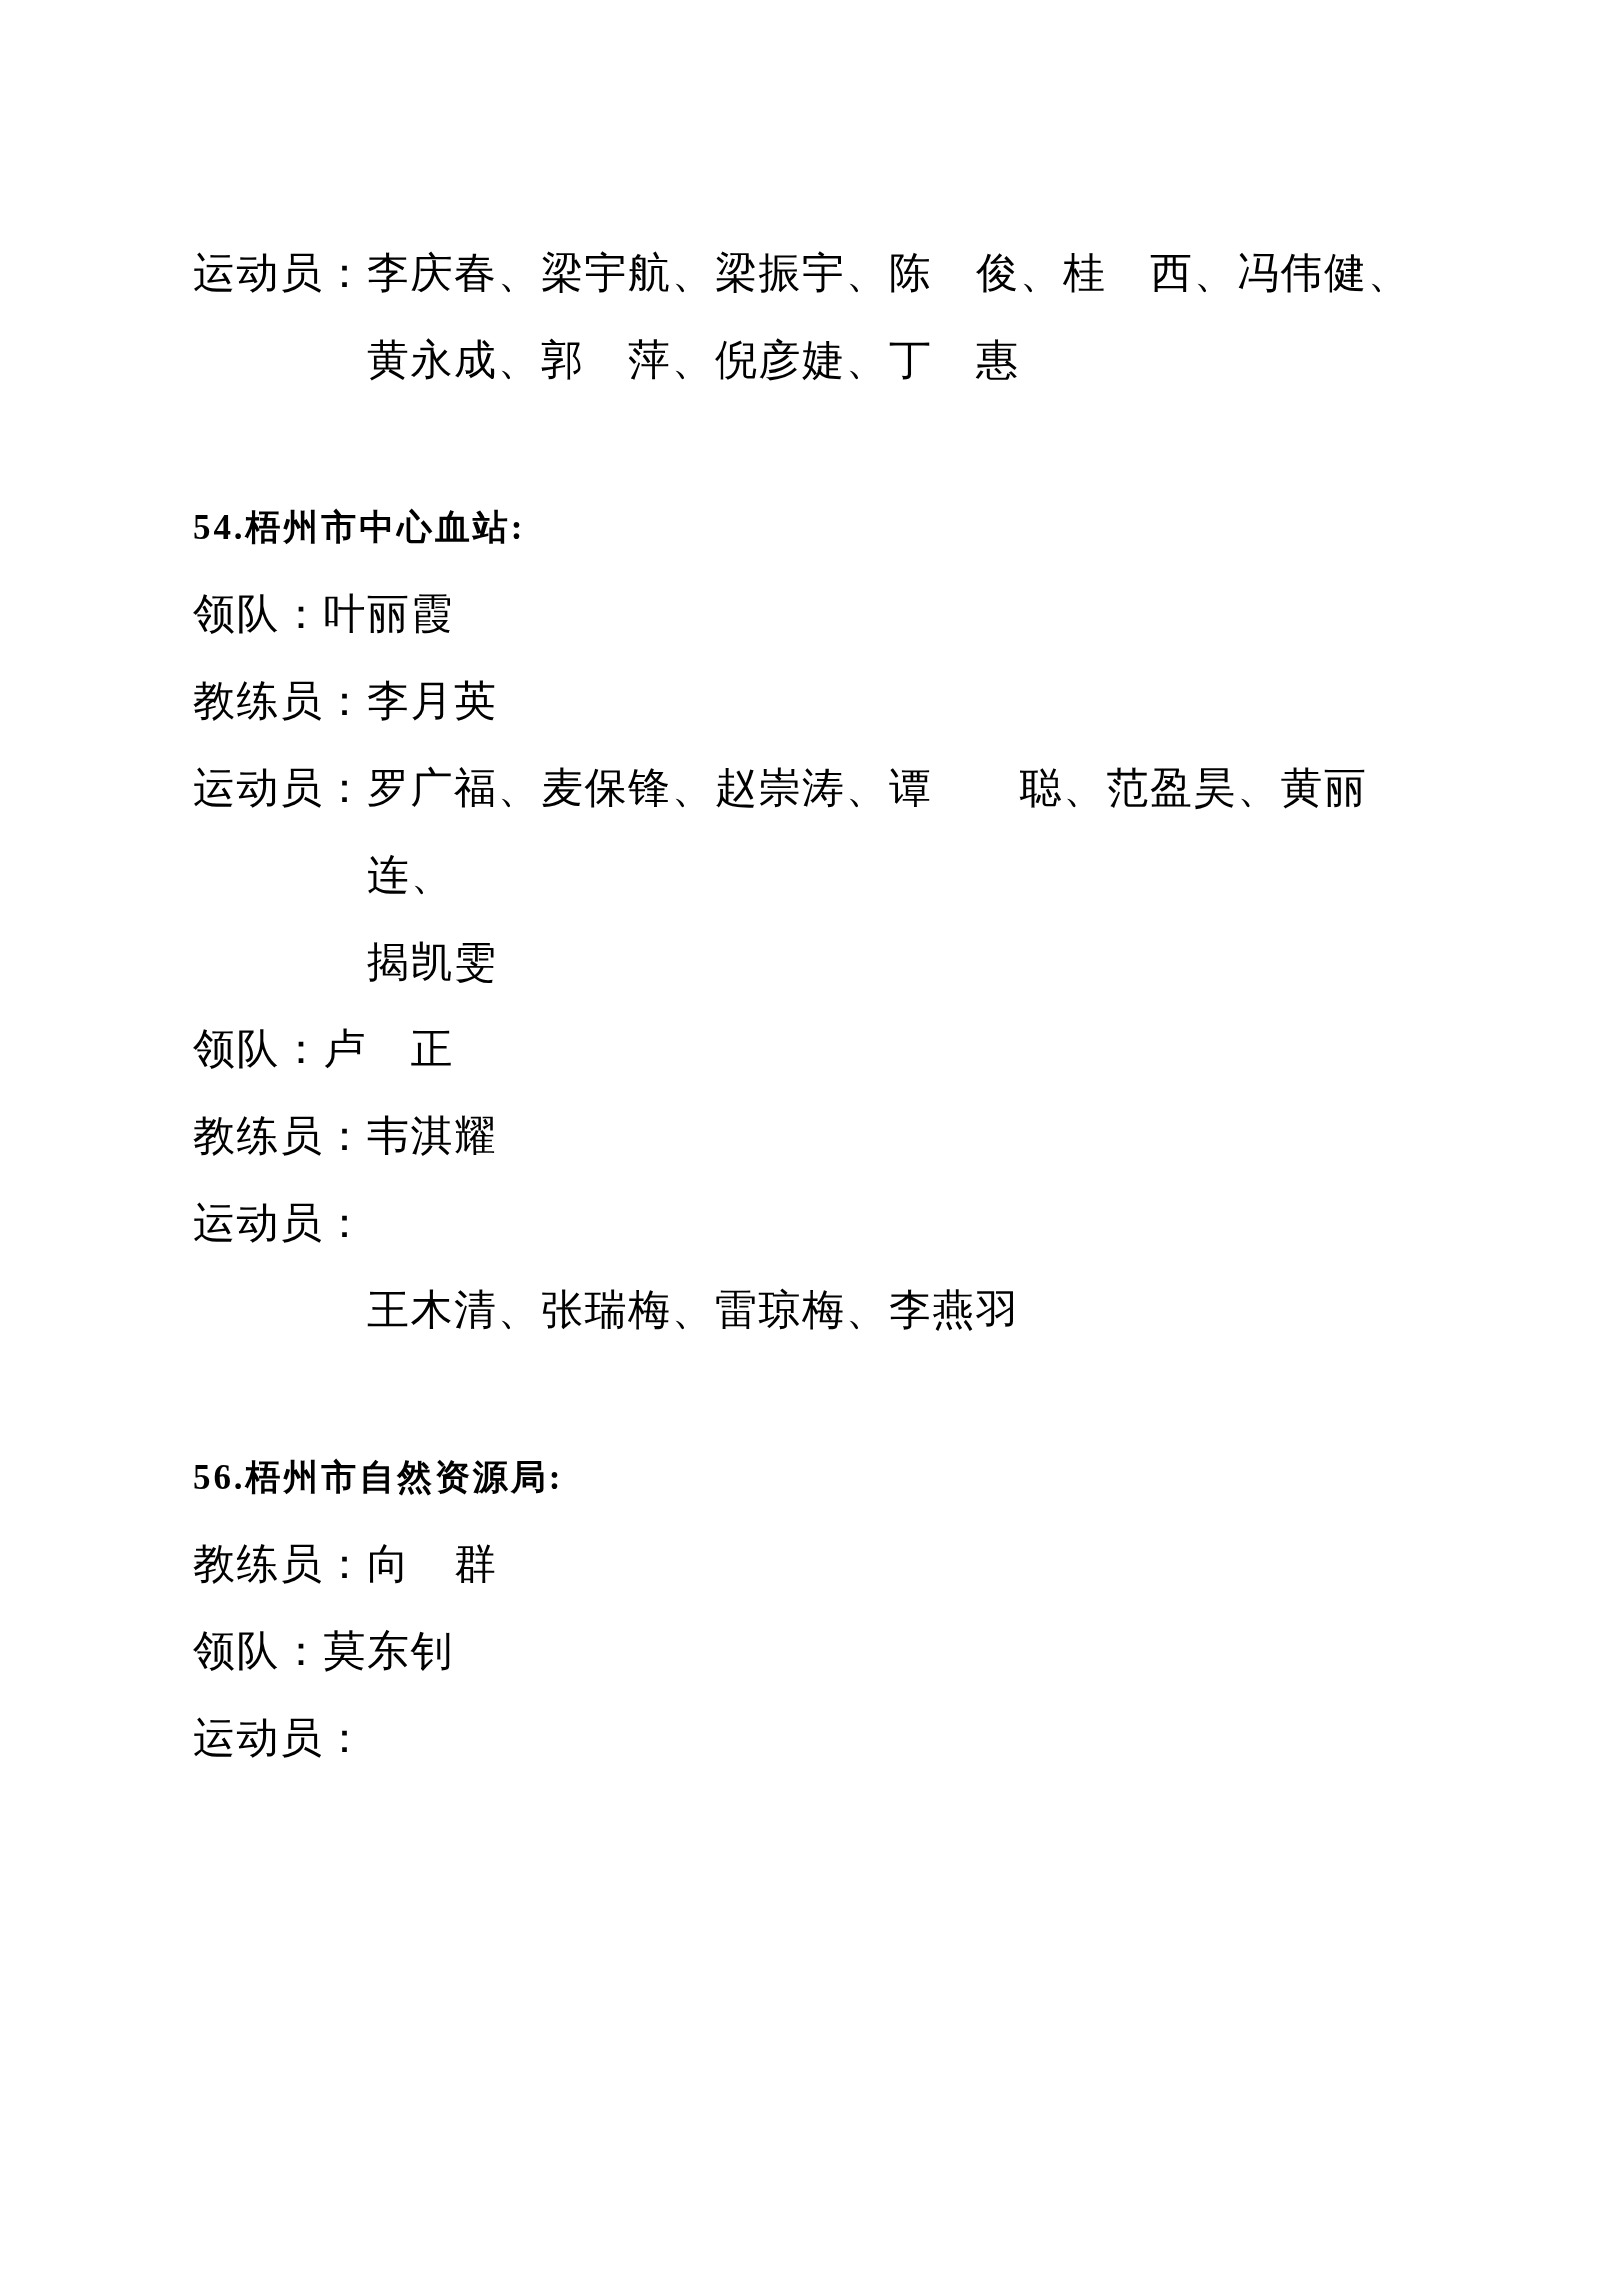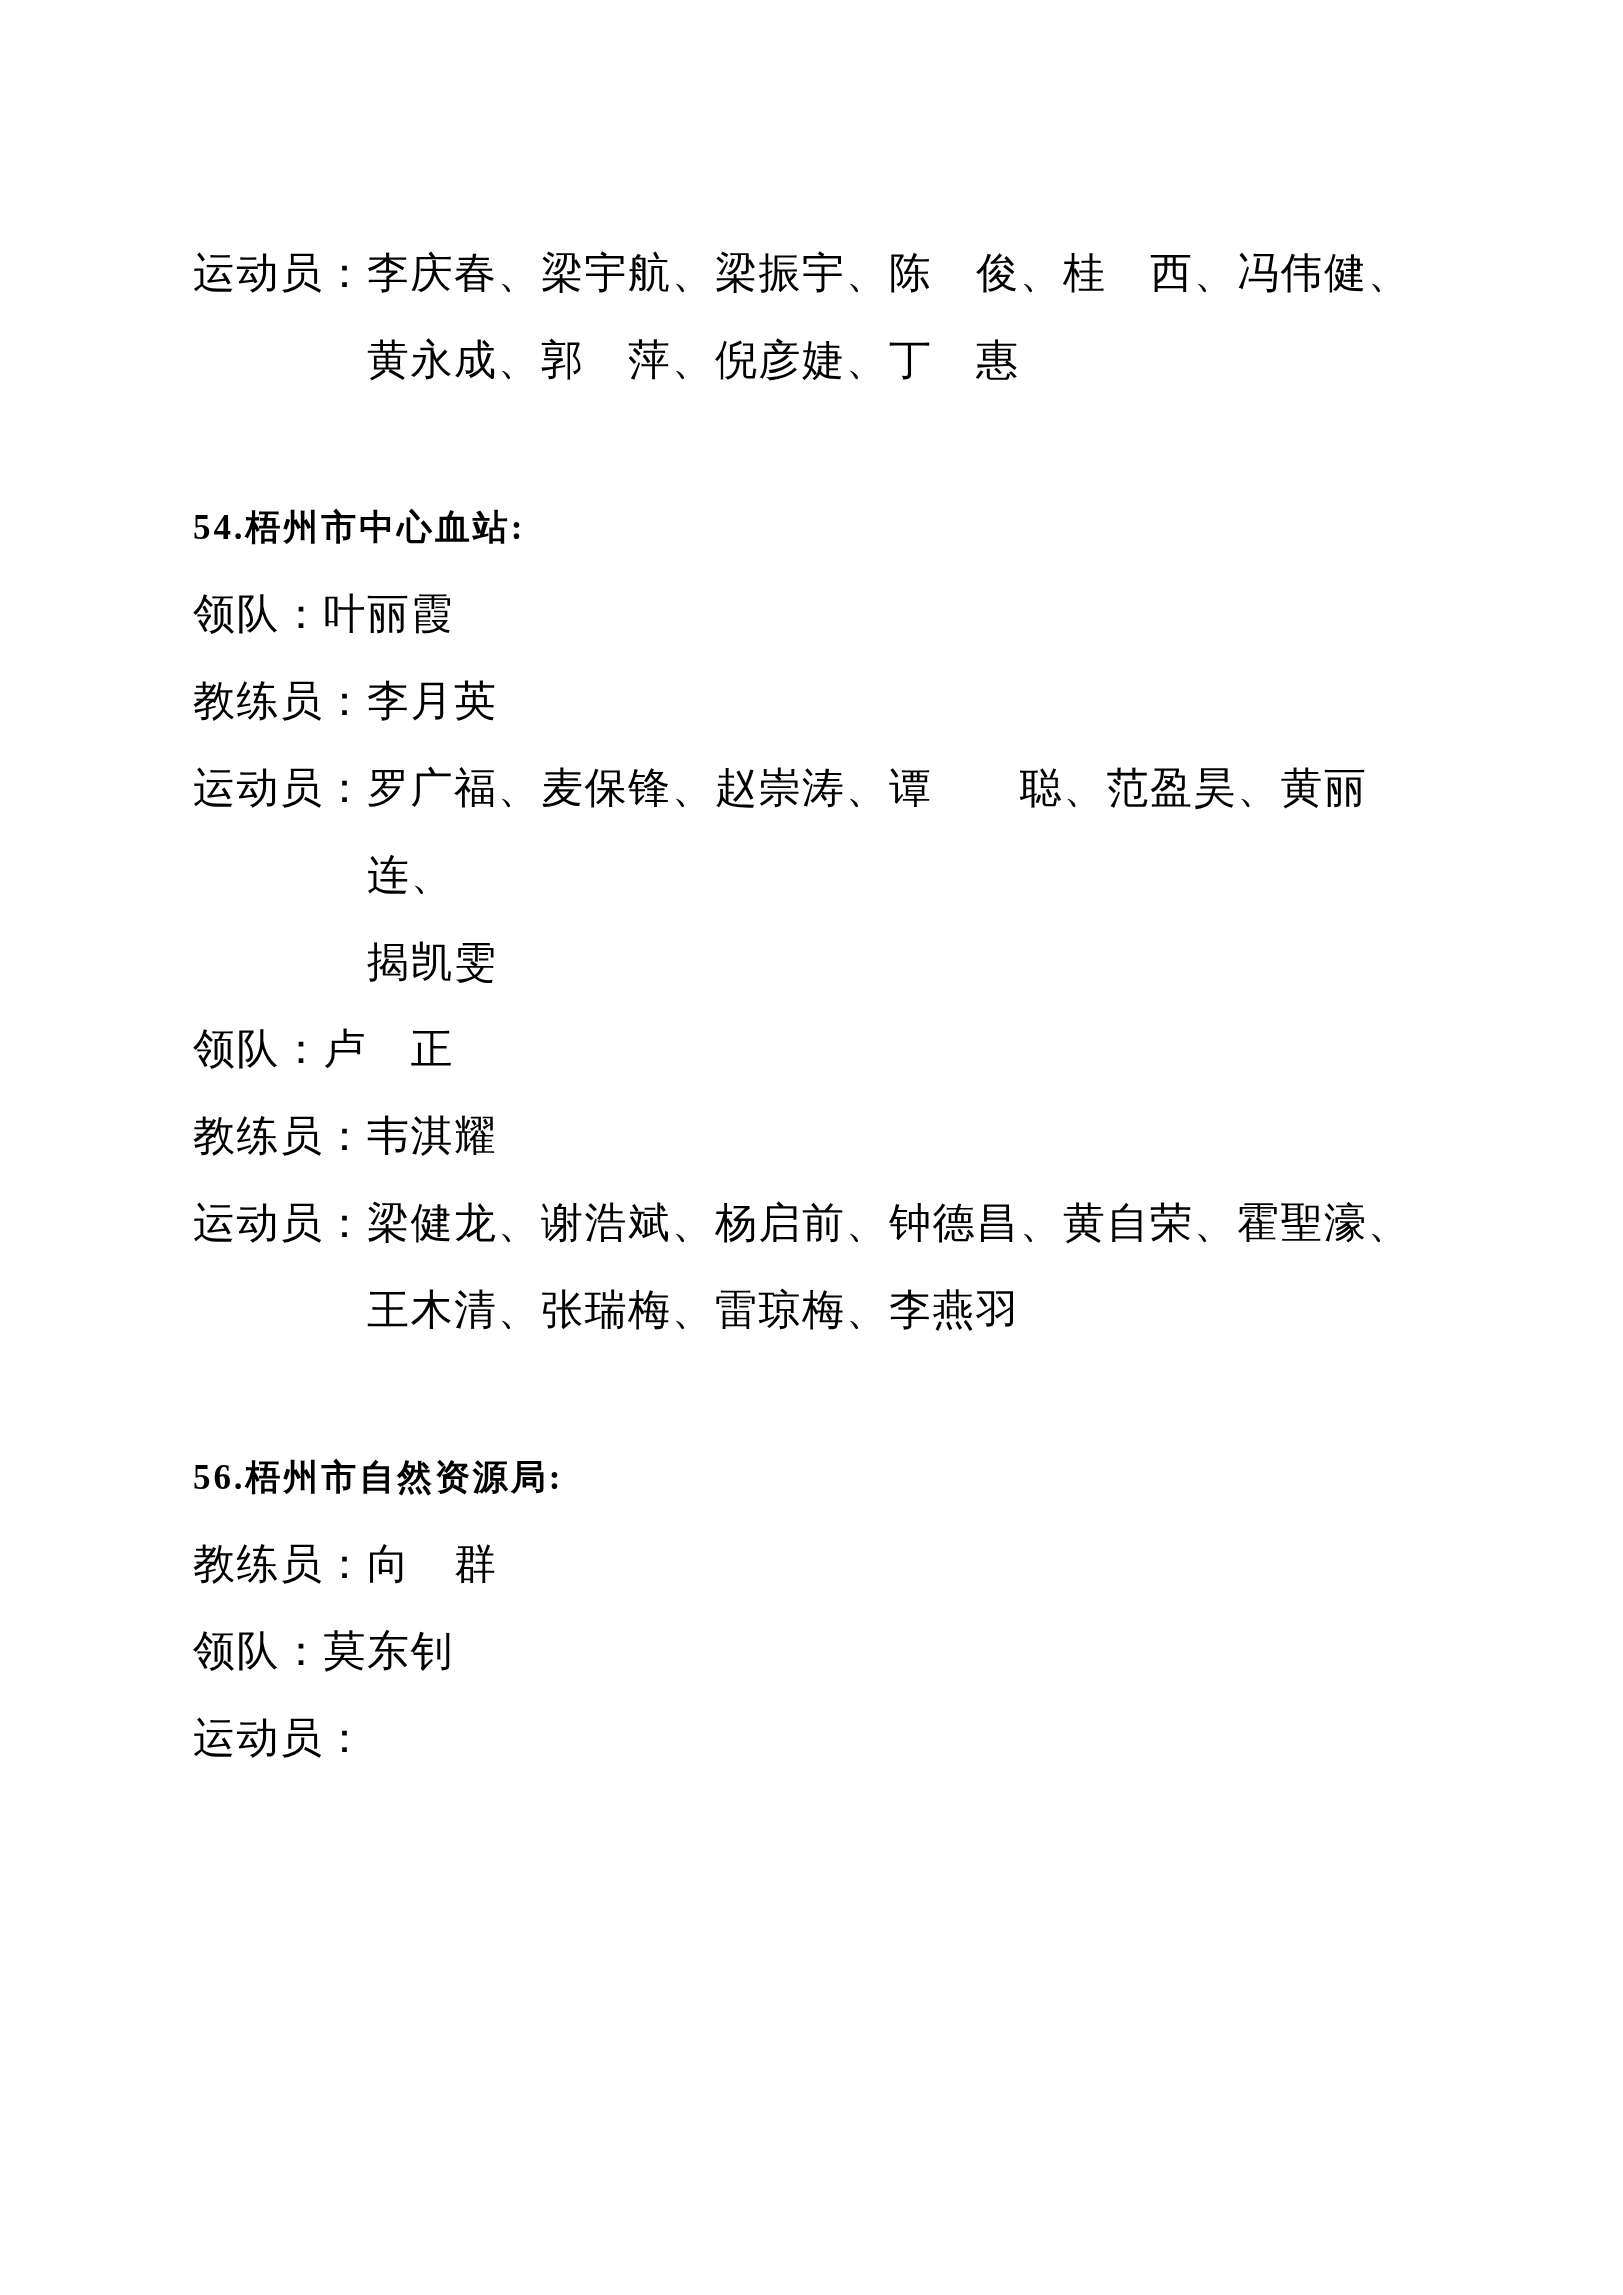--- a/index.html
+++ b/index.html
@@ -74,21 +74,21 @@
     <p class="bodyline"><span class="label">教练员：</span><span>李月英</span></p>
     <p class="bodyline flexline">
       <span class="label">运动员：</span>
       <span class="names"><span>罗广福、麦保锋、赵崇涛、谭　　聪、范盈昊、黄丽连、</span><br><span>揭凯雯</span></span>
     </p>
 
     <p class="bodyline"><span class="label">领队：</span><span>卢　正</span></p>
     <p class="bodyline"><span class="label">教练员：</span><span>韦淇耀</span></p>
     <p class="bodyline flexline">
       <span class="label">运动员：</span>
-      <span class="names"><span>梁健龙、谢浩斌、杨启前、钟德昌、黄自荣、霍聖濠、</span><br><span>王木清、张瑞梅、雷琼梅、李燕羽</span></span>
+      <span class="names"><br><span>王木清、张瑞梅、雷琼梅、李燕羽</span></span>
     </p>
 
     <h2 class="heading">56.梧州市自然资源局:</h2>
     <p class="bodyline"><span class="label">教练员：</span><span>向　群</span></p>
     <p class="bodyline"><span class="label">领队：</span><span>莫东钊</span></p>
     <p class="bodyline flexline">
       <span class="label">运动员：</span>
     </p>
 
   </div>

